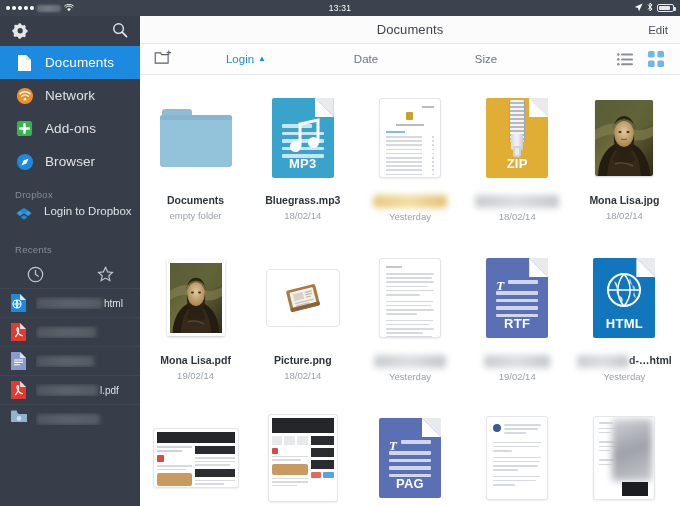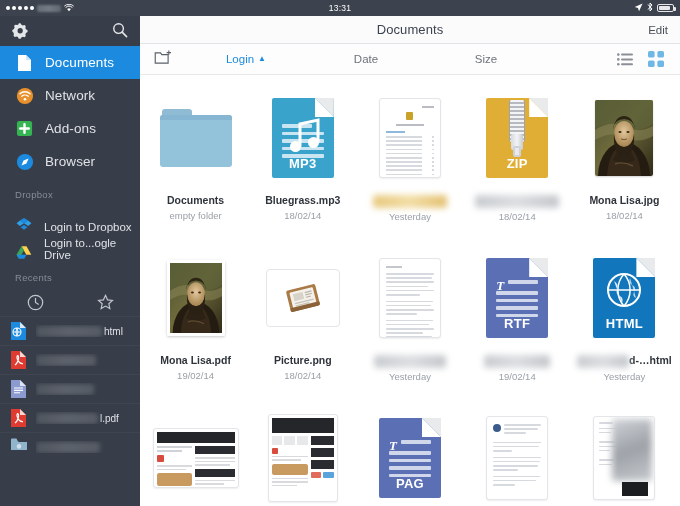--- a/index.html
+++ b/index.html
@@ -57,21 +57,21 @@
   }
   .nav-item.active { background: #1c8bdf; color: #fff; }
   .nav-ico { width: 19px; height: 19px; display: flex; align-items: center; justify-content: center; flex: 0 0 19px; }
   .nav-ico svg { display: block; }
 
   .sb-section {
     font-size: 9.5px; color: #868d98; padding: 11px 0 5px 15px;
     letter-spacing: .3px;
   }
   .acct-item {
-    height: 28px; display: flex; align-items: flex-end; gap: 11px;
+    height: 28px; display: flex; align-items: flex-start; gap: 11px;
     padding: 0 0 0 15px; font-size: 11.5px; color: #dfe2e6;
   }
   .acct-ico { width: 18px; height: 18px; flex: 0 0 18px; display:flex; align-items:center; justify-content:center; }
 
   .recents-tabs { display: flex; height: 28px; }
   .rtab { flex: 1; display: flex; align-items: center; justify-content: center; }
   .rtab svg { display: block; }
 
   .recents-list { flex: 1 1 auto; overflow: hidden; }
   .recent-row {
@@ -311,30 +311,20 @@
           <svg width="16" height="16" viewBox="0 0 18 18">
               <path d="M9 2.2 4.4 5.2 9 8.2 13.6 5.2z" fill="#1c8bdf"></path>
               <path d="M4.4 5.2 .6 8.2 4.4 11.2 9 8.2z" fill="#2f9fe8"></path>
               <path d="M13.6 5.2 9 8.2l4.6 3 3.8-3z" fill="#2f9fe8"></path>
               <path d="M5.2 12.6 9 15.4l3.8-2.8L9 10z" fill="#1c8bdf"></path>
             </svg>
         </span>
         <span>Login to Dropbox</span>
       </div>
 
-      <div class="acct-item">
-        <span class="acct-ico">
-          <svg width="16" height="15" viewBox="0 0 18 16">
-              <path d="M6.2 1h5.6l5.4 9.4h-5.6z" fill="#ffd04b"></path>
-              <path d="M6.2 1 .6 10.4 3.4 15 9 5.6z" fill="#3ba55c"></path>
-              <path d="M.6 10.4h11.4L9.2 15H3.4z" fill="#1c8bdf"></path>
-            </svg>
-        </span>
-        <span>Login to...ogle Drive</span>
-      </div>
 
       <div class="sb-section">Recents</div>
 
       <div class="recents-tabs">
         <div class="rtab">
           <span>
             <svg width="17" height="17" viewBox="0 0 18 18">
                 <circle cx="9" cy="9" r="7.6" stroke="#c2c7ce" stroke-width="1.3" fill="none"></circle>
                 <path d="M9 4.6V9l3 1.8" stroke="#c2c7ce" stroke-width="1.3" fill="none" stroke-linecap="round"></path>
               </svg>

